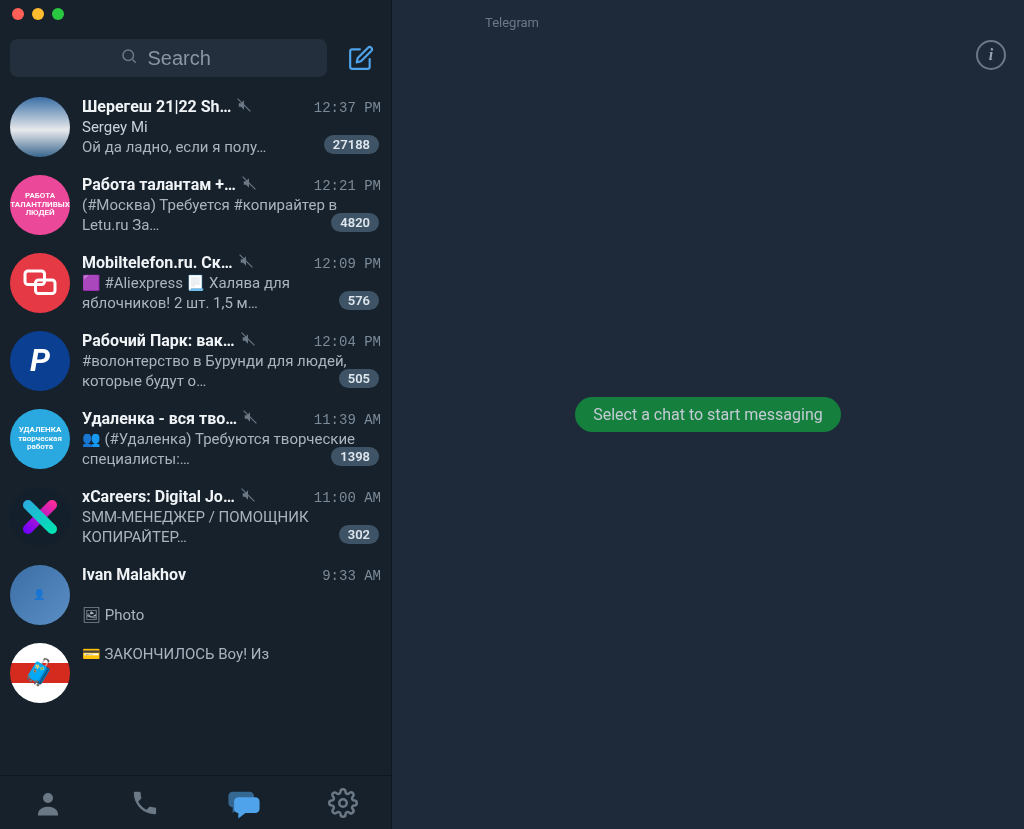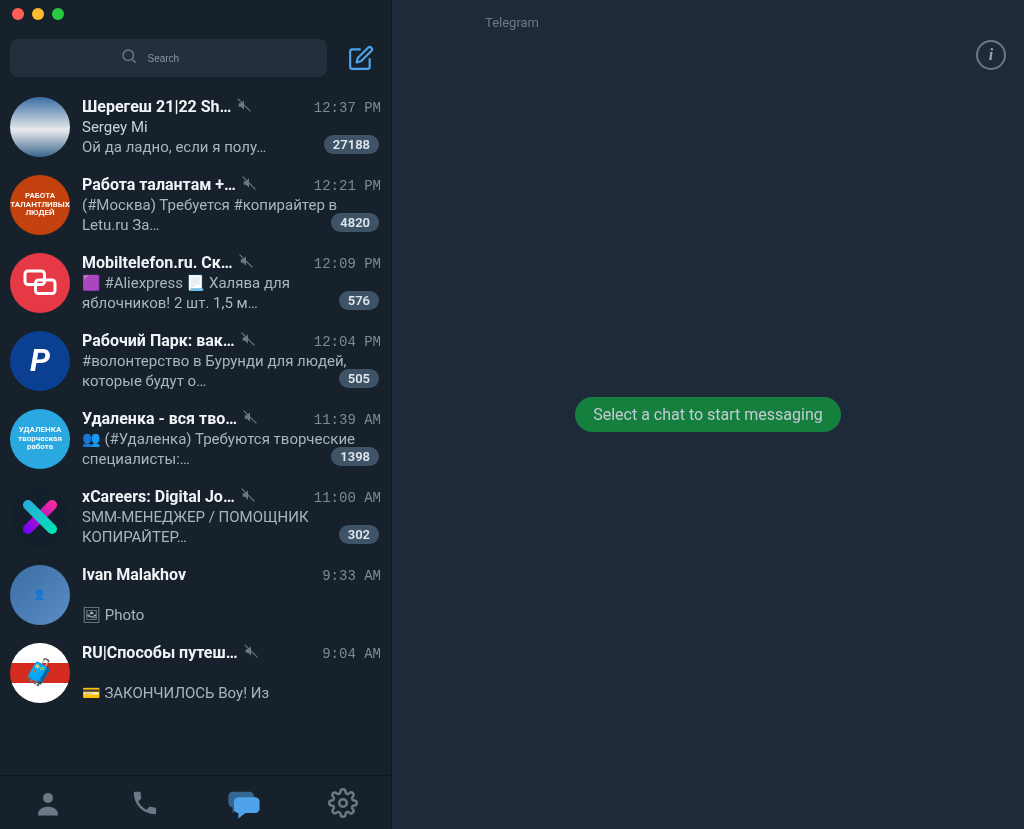--- a/index.html
+++ b/index.html
@@ -81,21 +81,21 @@
     align-items: center;
     justify-content: center;
     gap: 10px;
     color: #6b7886;
   }
   .search-input {
     background: transparent;
     border: none;
     outline: none;
     color: #eab308;
-    font-size: 10px;
+    font-size: 20px;
     width: 70px;
   }
   .search-input::placeholder { color: #8a96a3; }
   .compose-btn {
     width: 40px; height: 40px;
     display: flex; align-items: center; justify-content: center;
     color: #4ea3ea;
   }
   
   .chat-list {
@@ -195,21 +195,21 @@
     border-radius: 50%;
     display: flex; align-items: center; justify-content: center;
     color: #97a3b1;
     font-family: Georgia, serif;
     font-style: italic;
     font-size: 16px;
     font-weight: 600;
   }
   
   .av-sky { background: linear-gradient(180deg,#3a6ea5 0%,#e8eaec 55%,#3a668e 100%); }
-  .av-jobs { background: #c2410c; font-size: 8px; padding: 2px; }
+  .av-jobs { background: #ec4899; font-size: 8px; padding: 2px; }
   .av-red { background: #e63946; }
   .av-blue { background: #0b3f91; }
   .av-cyan { background: #2aa9e0; font-size: 8px; padding: 2px;}
   .av-dark { background: #13202c; }
   .av-person { background: linear-gradient(135deg,#3a6ea5,#5a8ec5); }
   .av-flag { background: linear-gradient(180deg,#fff 0 33%,#d52b1e 33% 66%,#fff 66% 100%); position:relative; }
   .av-flag::after{ content:"🧳"; position:absolute; font-size:26px;}
   .xlogo {
     width: 44px; height: 44px; position: relative; transform: rotate(45deg);
   }
@@ -373,28 +373,20 @@
             <span class="chat-name">Ivan Malakhov</span>
             <span class="chat-time">9:33 AM</span>
           </div>
           <div class="chat-preview">🖼 Photo</div>
         </div>
       </div>
 
       <div class="chat-item" style="padding-bottom:0;">
         <div class="avatar av-flag"></div>
         <div class="chat-body">
-          <div class="chat-top">
-            <span class="chat-name">RU|Способы путеш…</span>
-            <span class="muted-icon"><svg width="14" height="14" viewBox="0 0 24 24" fill="currentColor">
-                  <path d="M3 9v6h4l5 5V4L7 9H3z"></path>
-                  <line x1="1" y1="1" x2="23" y2="23" stroke="currentColor" stroke-width="2"></line>
-                </svg></span>
-            <span class="chat-time">9:04 AM</span>
-          </div>
           <div class="chat-preview">💳 ЗАКОНЧИЛОСЬ   Boy! Из</div>
         </div>
       </div>
 
     </div>
 
     <div class="bottom-bar">
       <div class="tab">
         <svg width="30" height="30" viewBox="0 0 24 24" fill="currentColor">
             <circle cx="12" cy="8" r="4"></circle>

